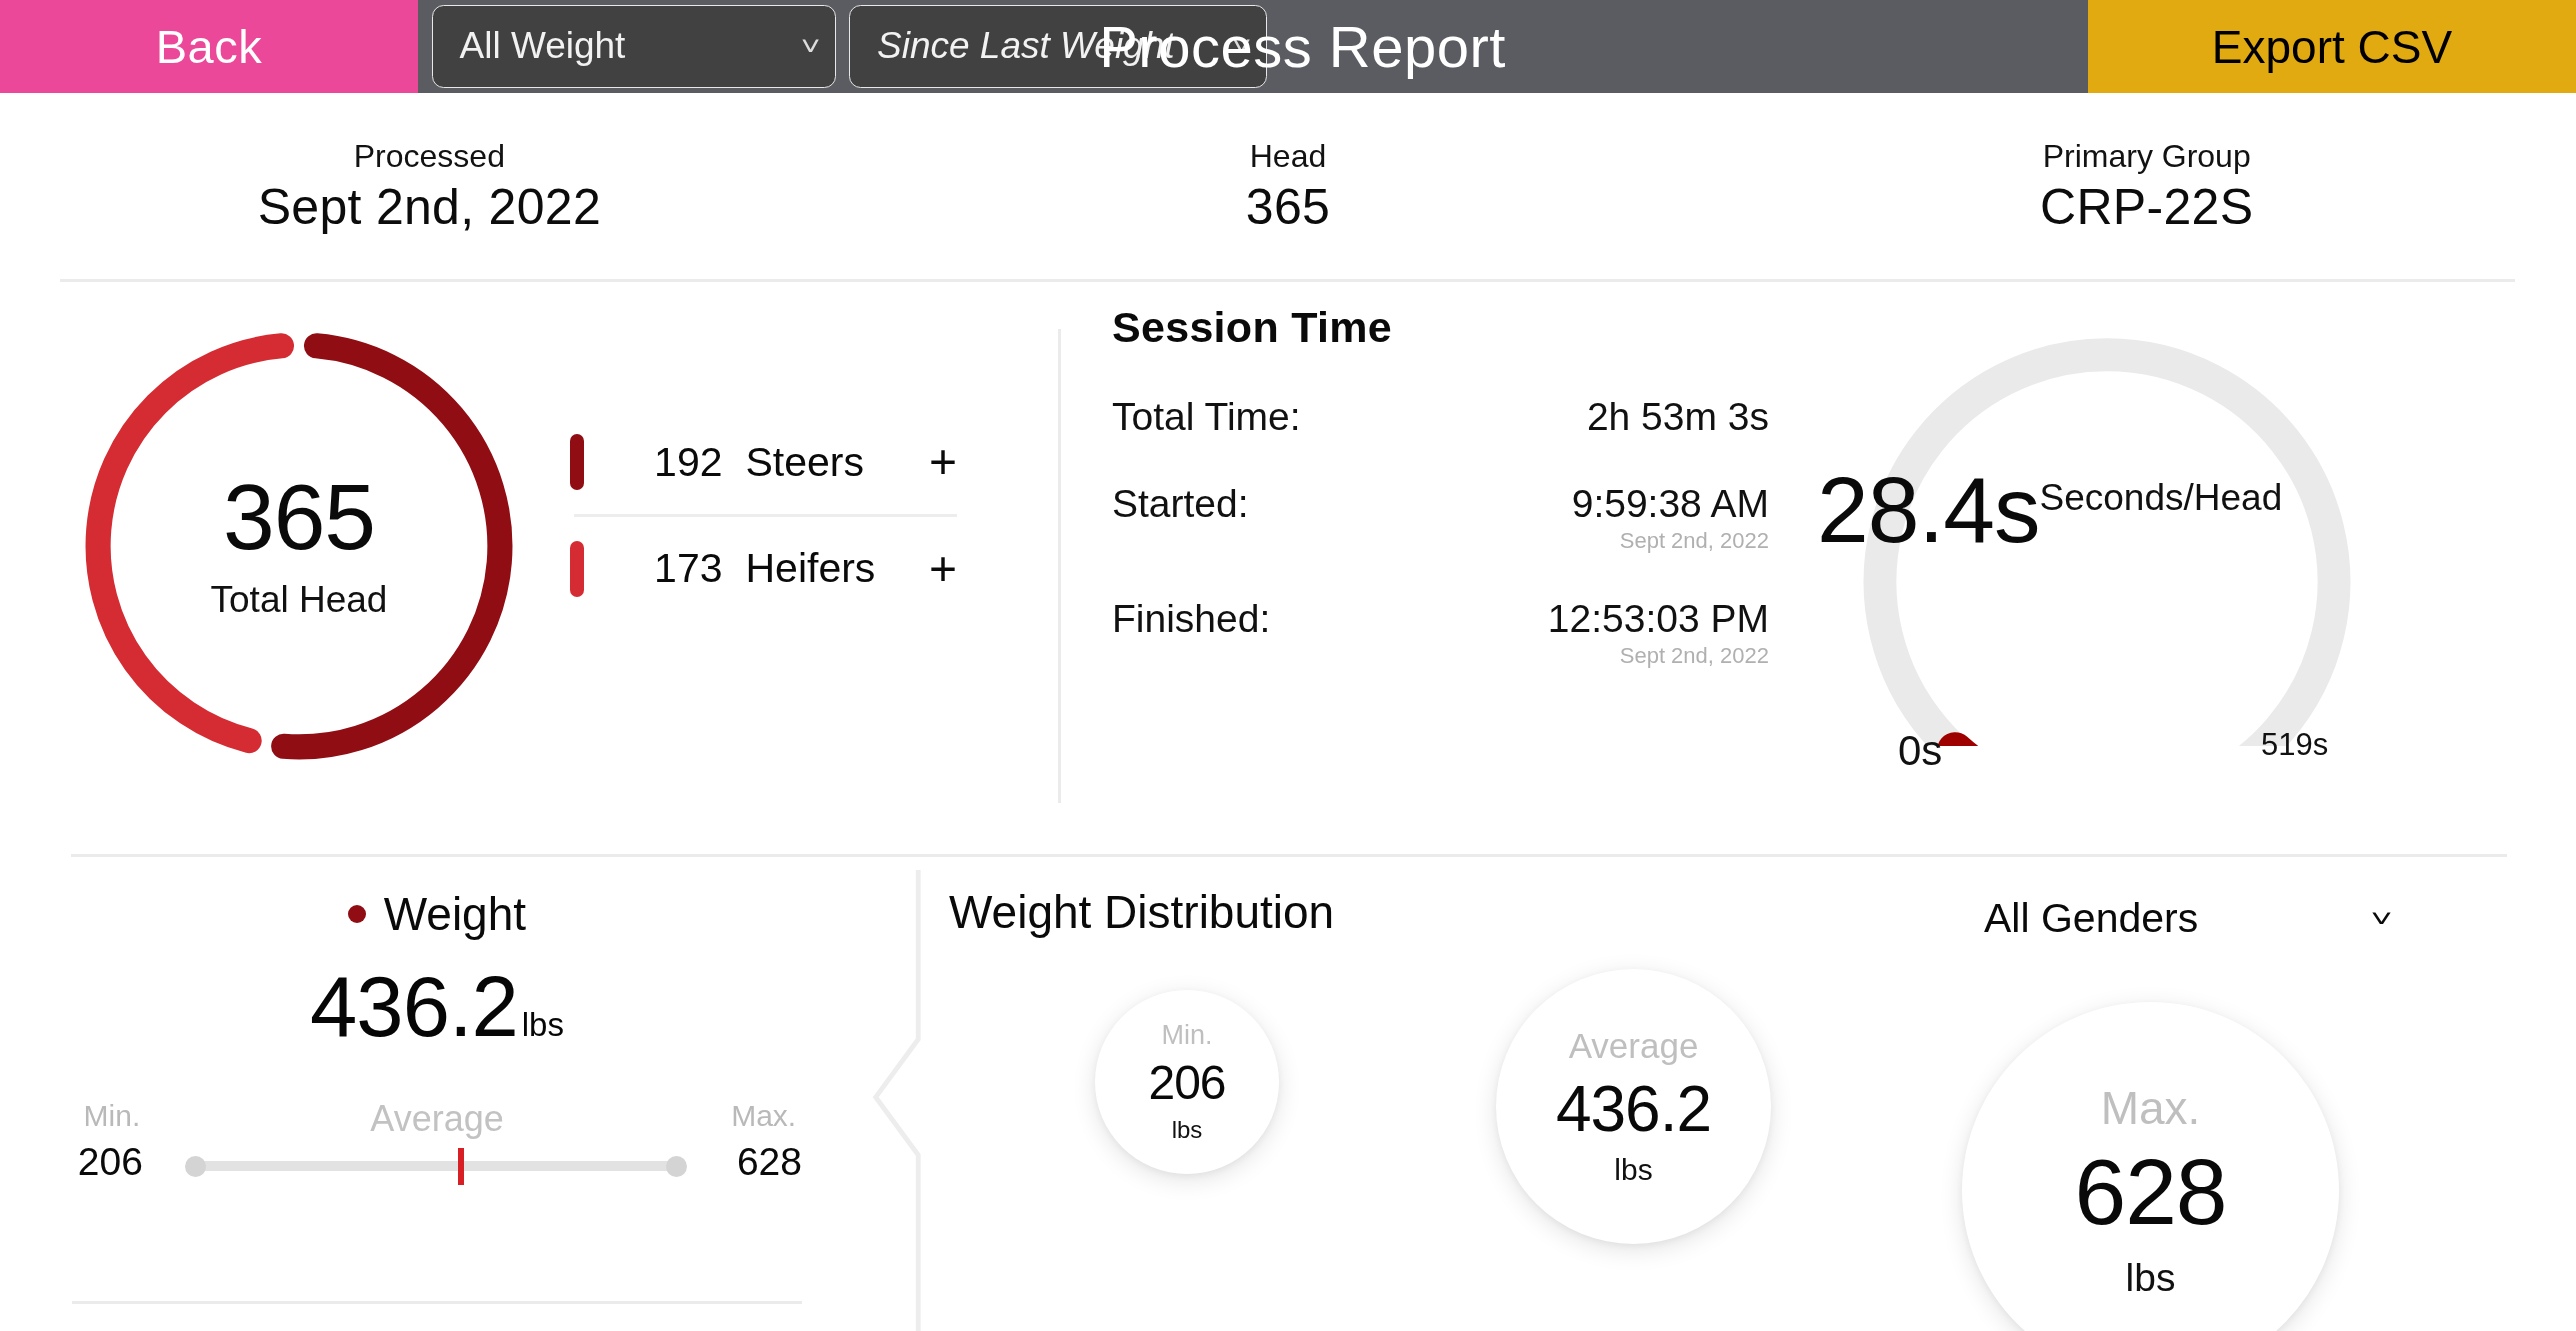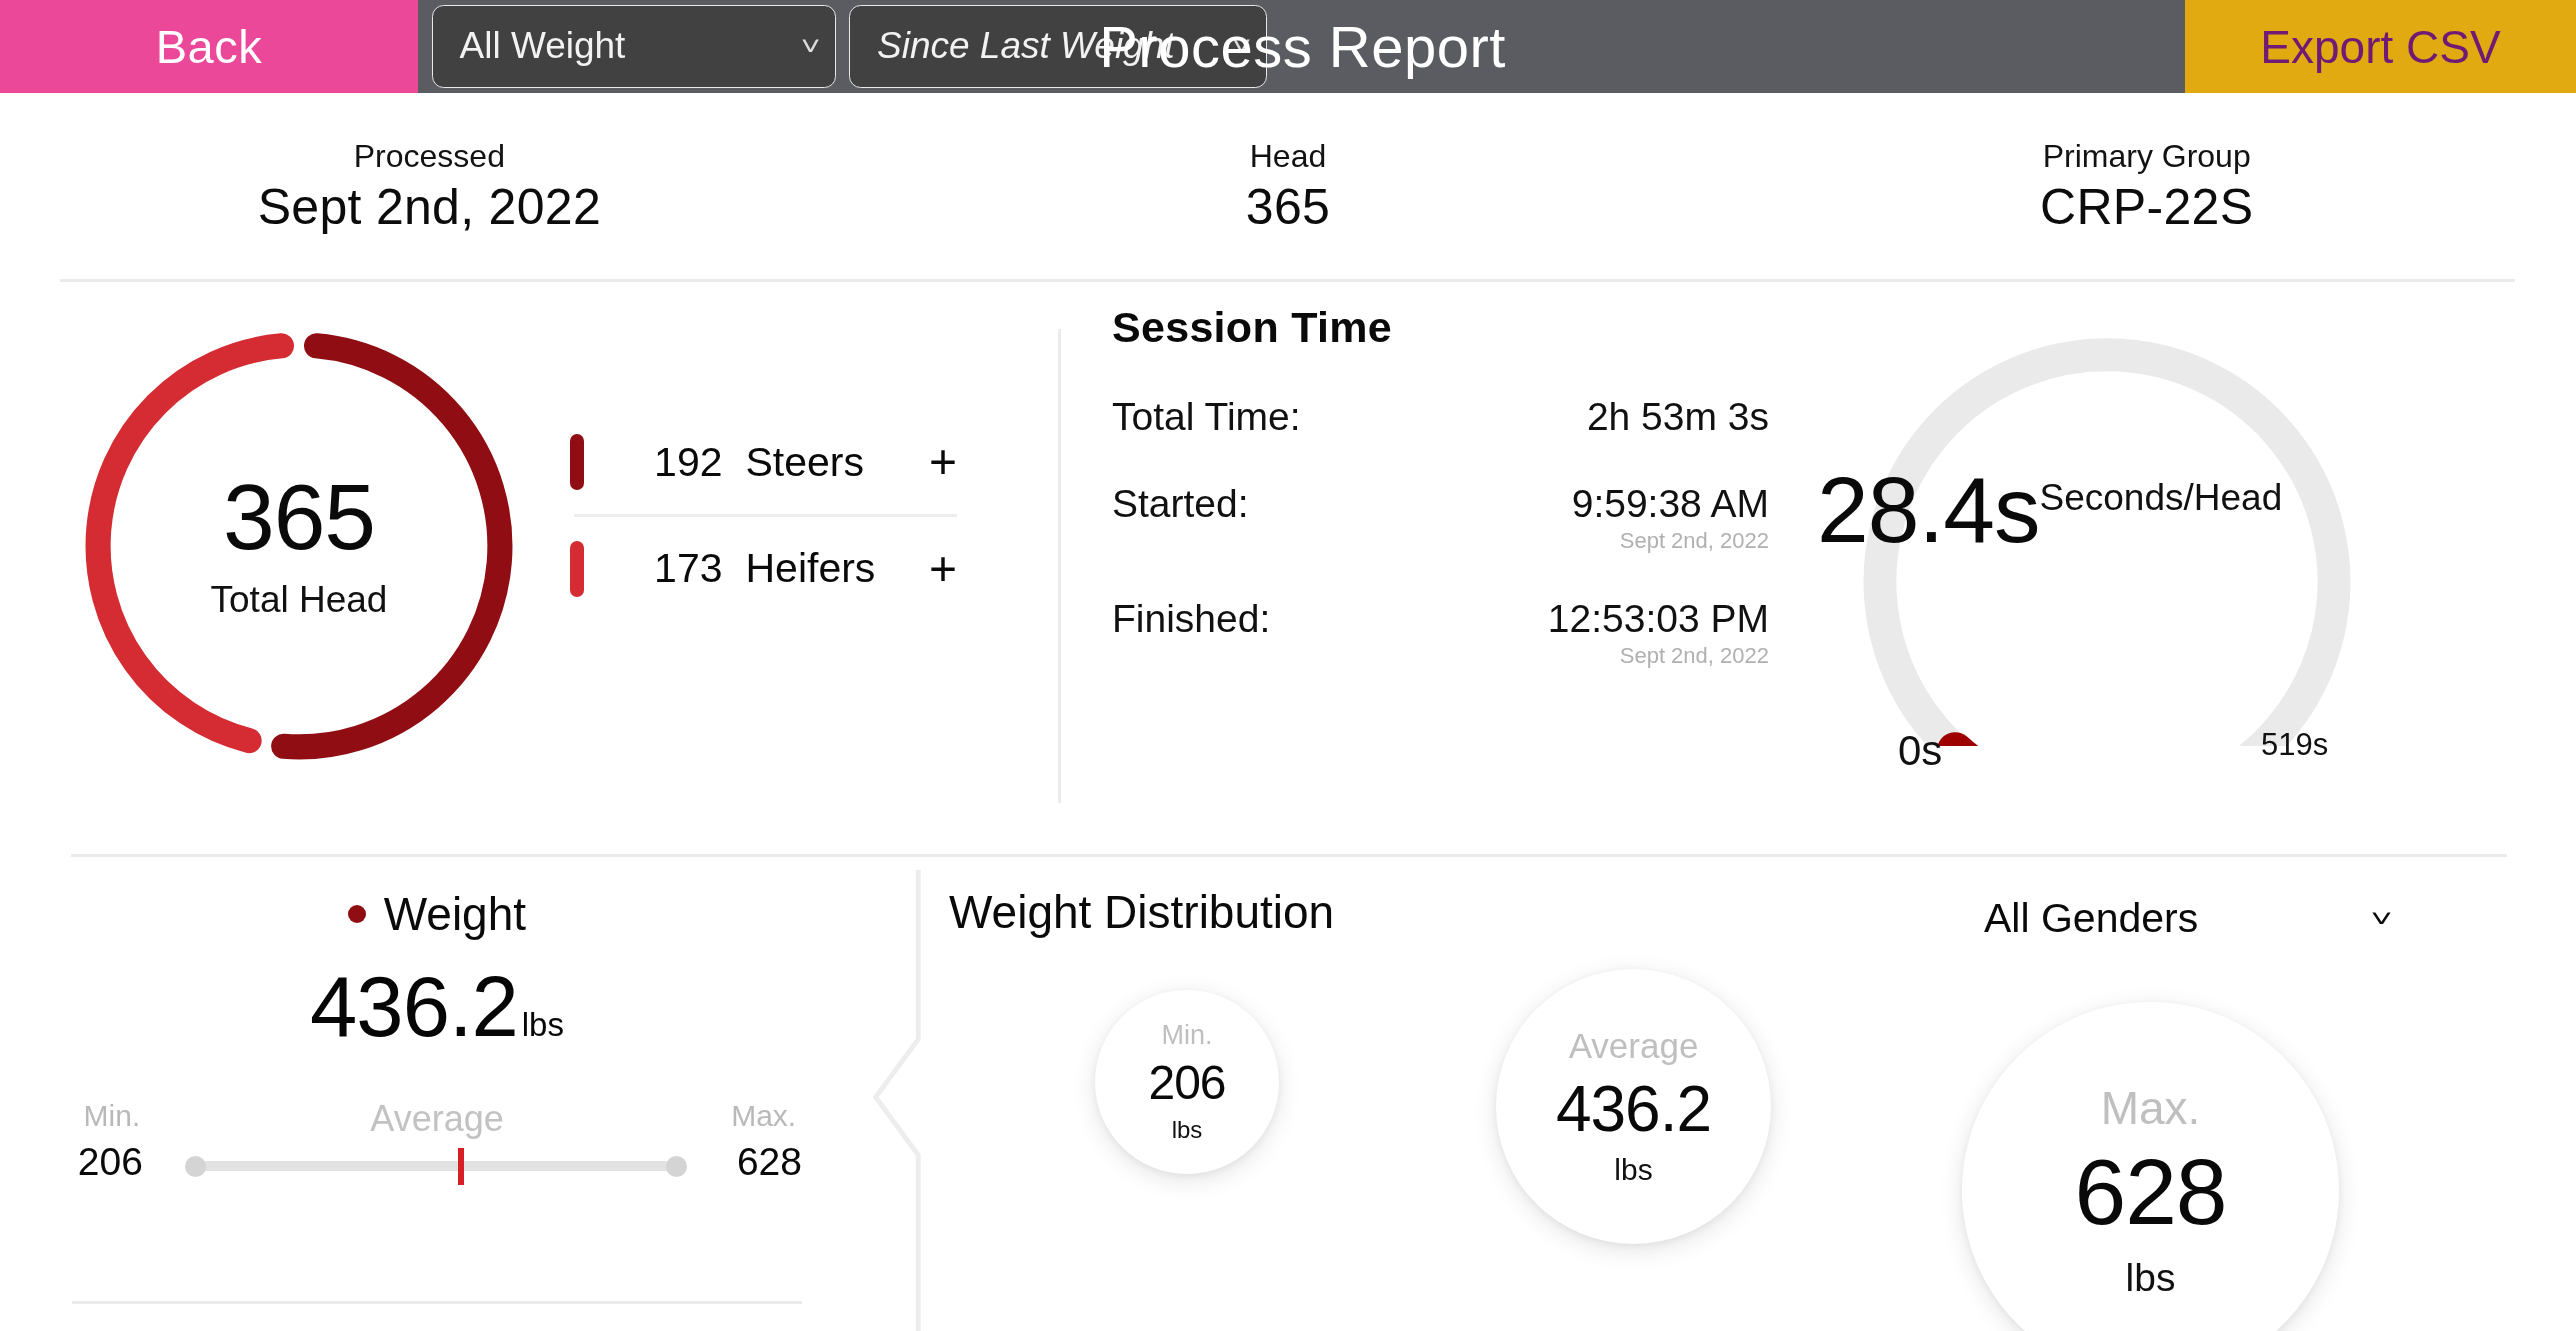--- a/index.html
+++ b/index.html
@@ -49,23 +49,23 @@
   .title {
     position: absolute; left: 0; top: 0;
     width: 2576px; height: 93px;
     display: flex; align-items: center; justify-content: center;
     color: #ffffff; font-size: 58px; letter-spacing: 0.5px;
     pointer-events: none;
     padding-left: 29px;
   }
   .export-btn {
     position: absolute; right: 0; top: 0;
-    width: 391px; height: 93px;
+    width: 488px; height: 93px;
     background: #e0aa10;
-    color: #701a75;
+    color: #000000;
     display: flex; align-items: center; justify-content: center;
     font-size: 46px; border: none; cursor: pointer;
     font-family: "Liberation Sans", sans-serif;
   }
 
   
   .summary {
     position: absolute; top: 93px; left: 0;
     width: 2576px; height: 188px;
     display: flex;

